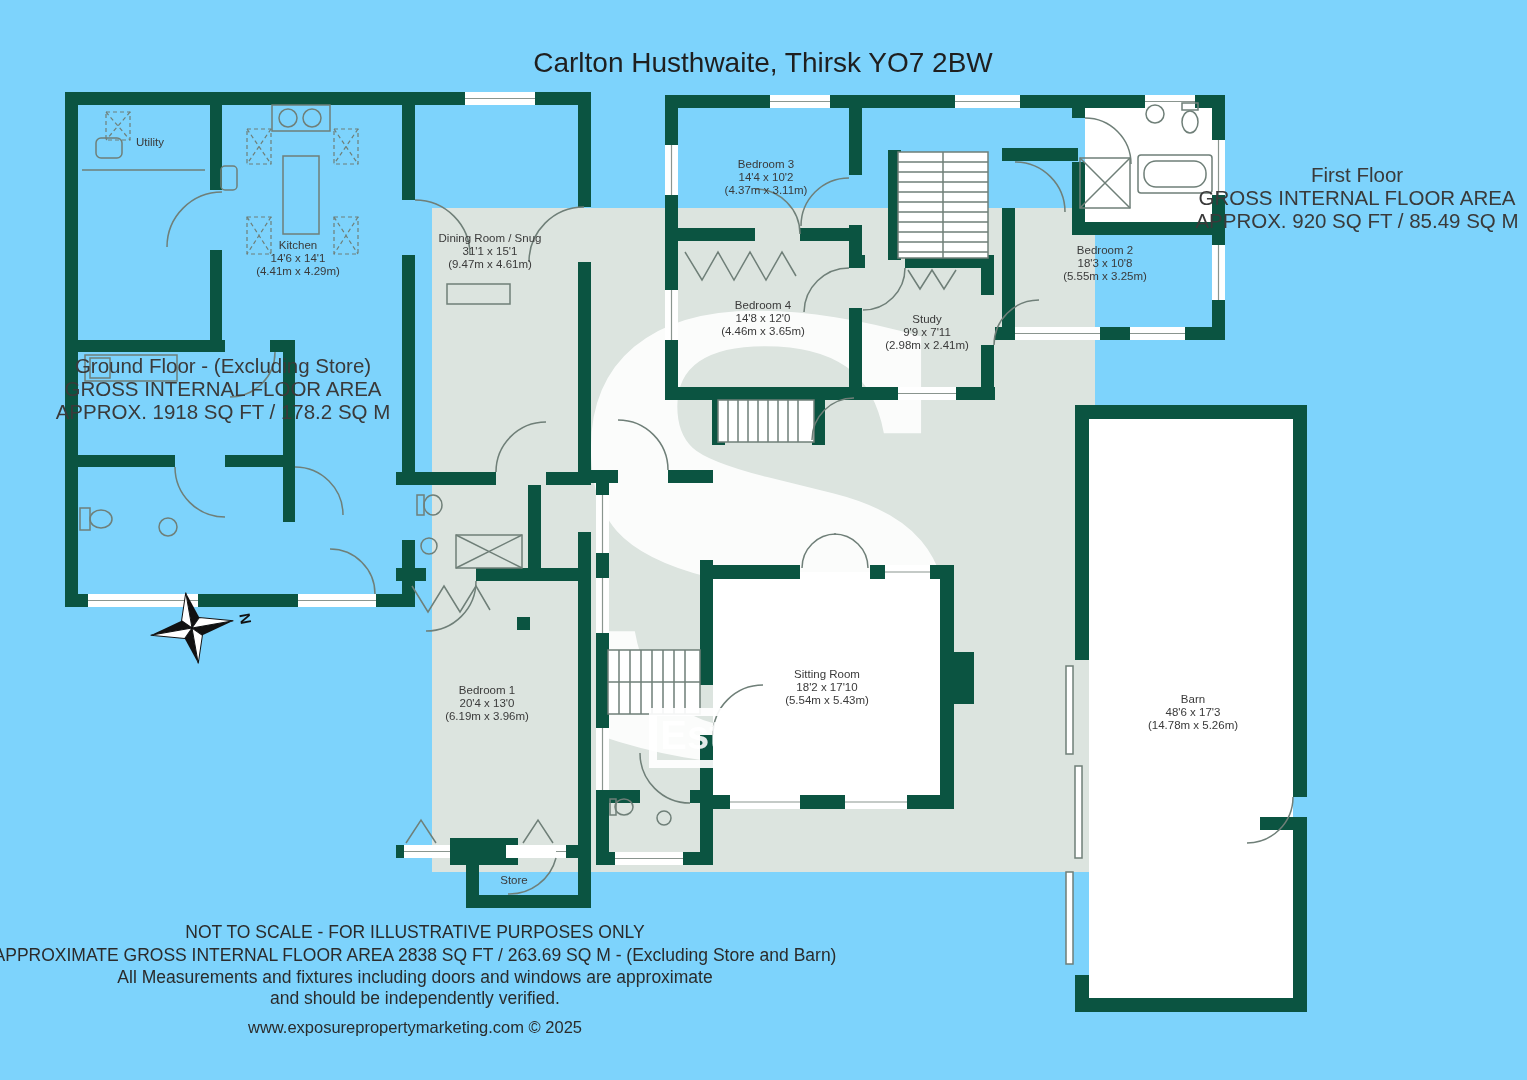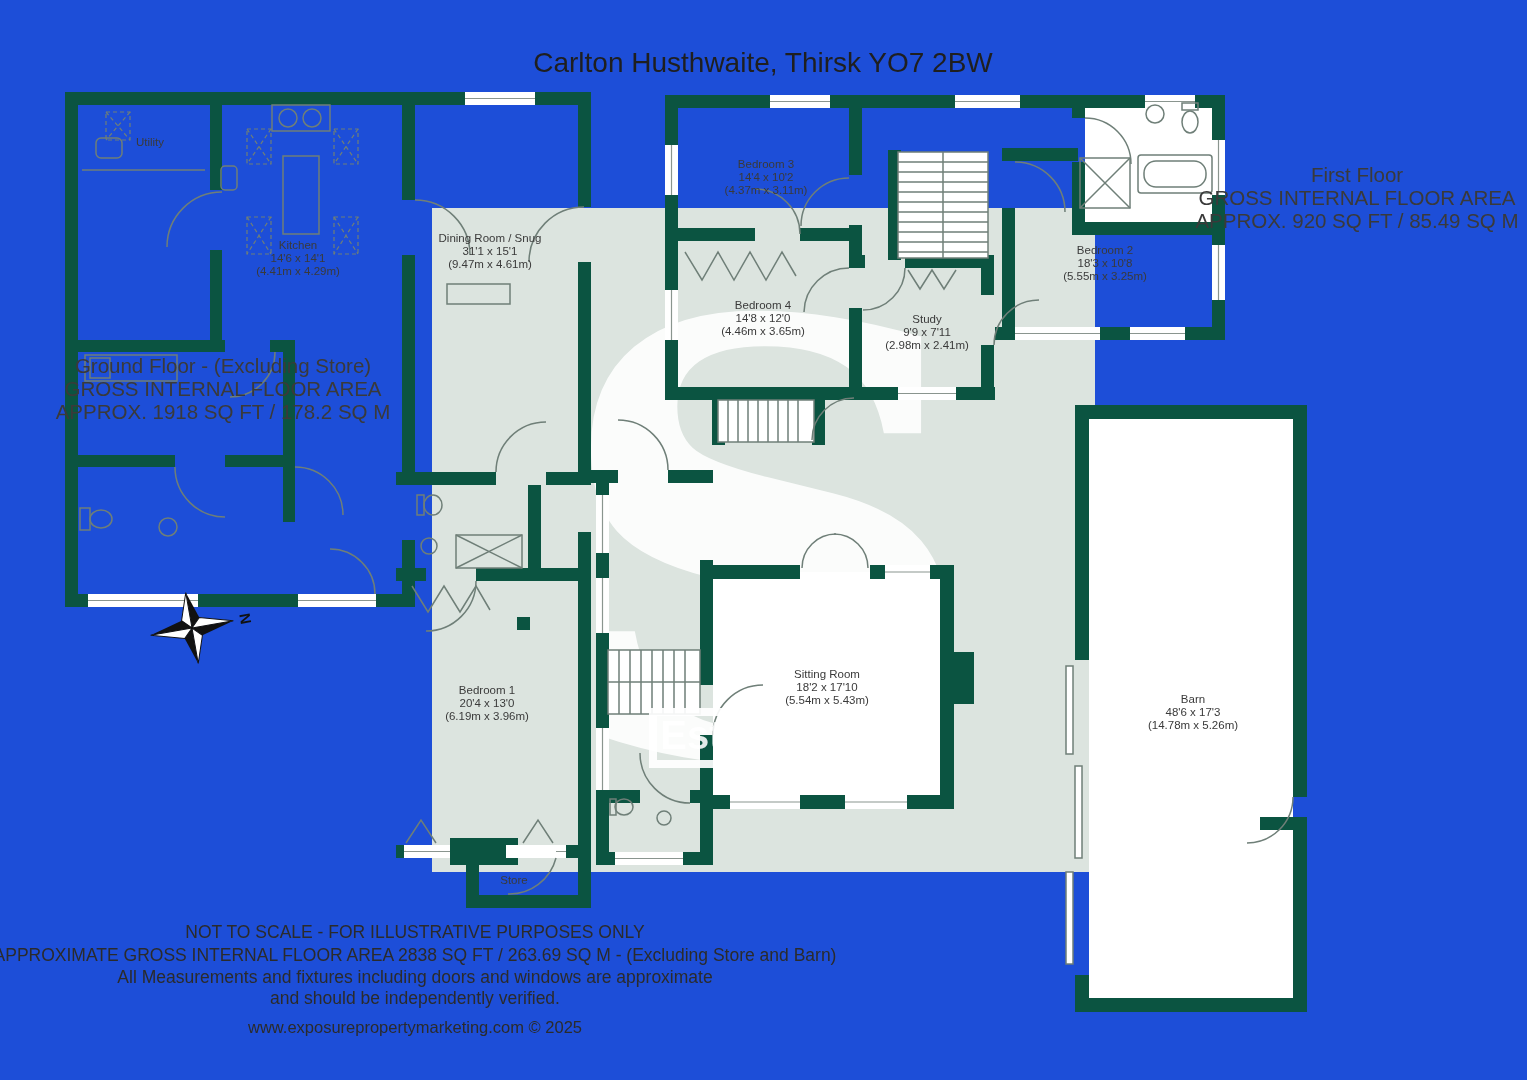--- a/index.html
+++ b/index.html
@@ -1,16 +1,16 @@
 <!DOCTYPE html>
 <html><head>
 <meta charset="utf-8">
 <style>
   html,body{margin:0;padding:0;background:#fff;}
-  .page{position:relative;width:1527px;height:1080px;background:#1d4ed8;overflow:hidden;}
+  .page{position:relative;width:1527px;height:1080px;background:#7dd3fc;overflow:hidden;}
   svg{position:absolute;left:0;top:0;}
   svg text{font-family:"Liberation Sans", sans-serif;}
   .wall{fill:#0b5441;}
   .white{fill:#ffffff;}
   .pale{fill:#dce4df;}
   .thin{fill:none;stroke:#6f7f78;stroke-width:1.5;}
   .thinf{fill:#ffffff;stroke:#6f7f78;stroke-width:1.5;}
   .dash{fill:none;stroke:#6f7f78;stroke-width:1.2;stroke-dasharray:4 3;}
   .winr{fill:#ffffff;}
   .winl{stroke:#8a958f;stroke-width:1.2;}

